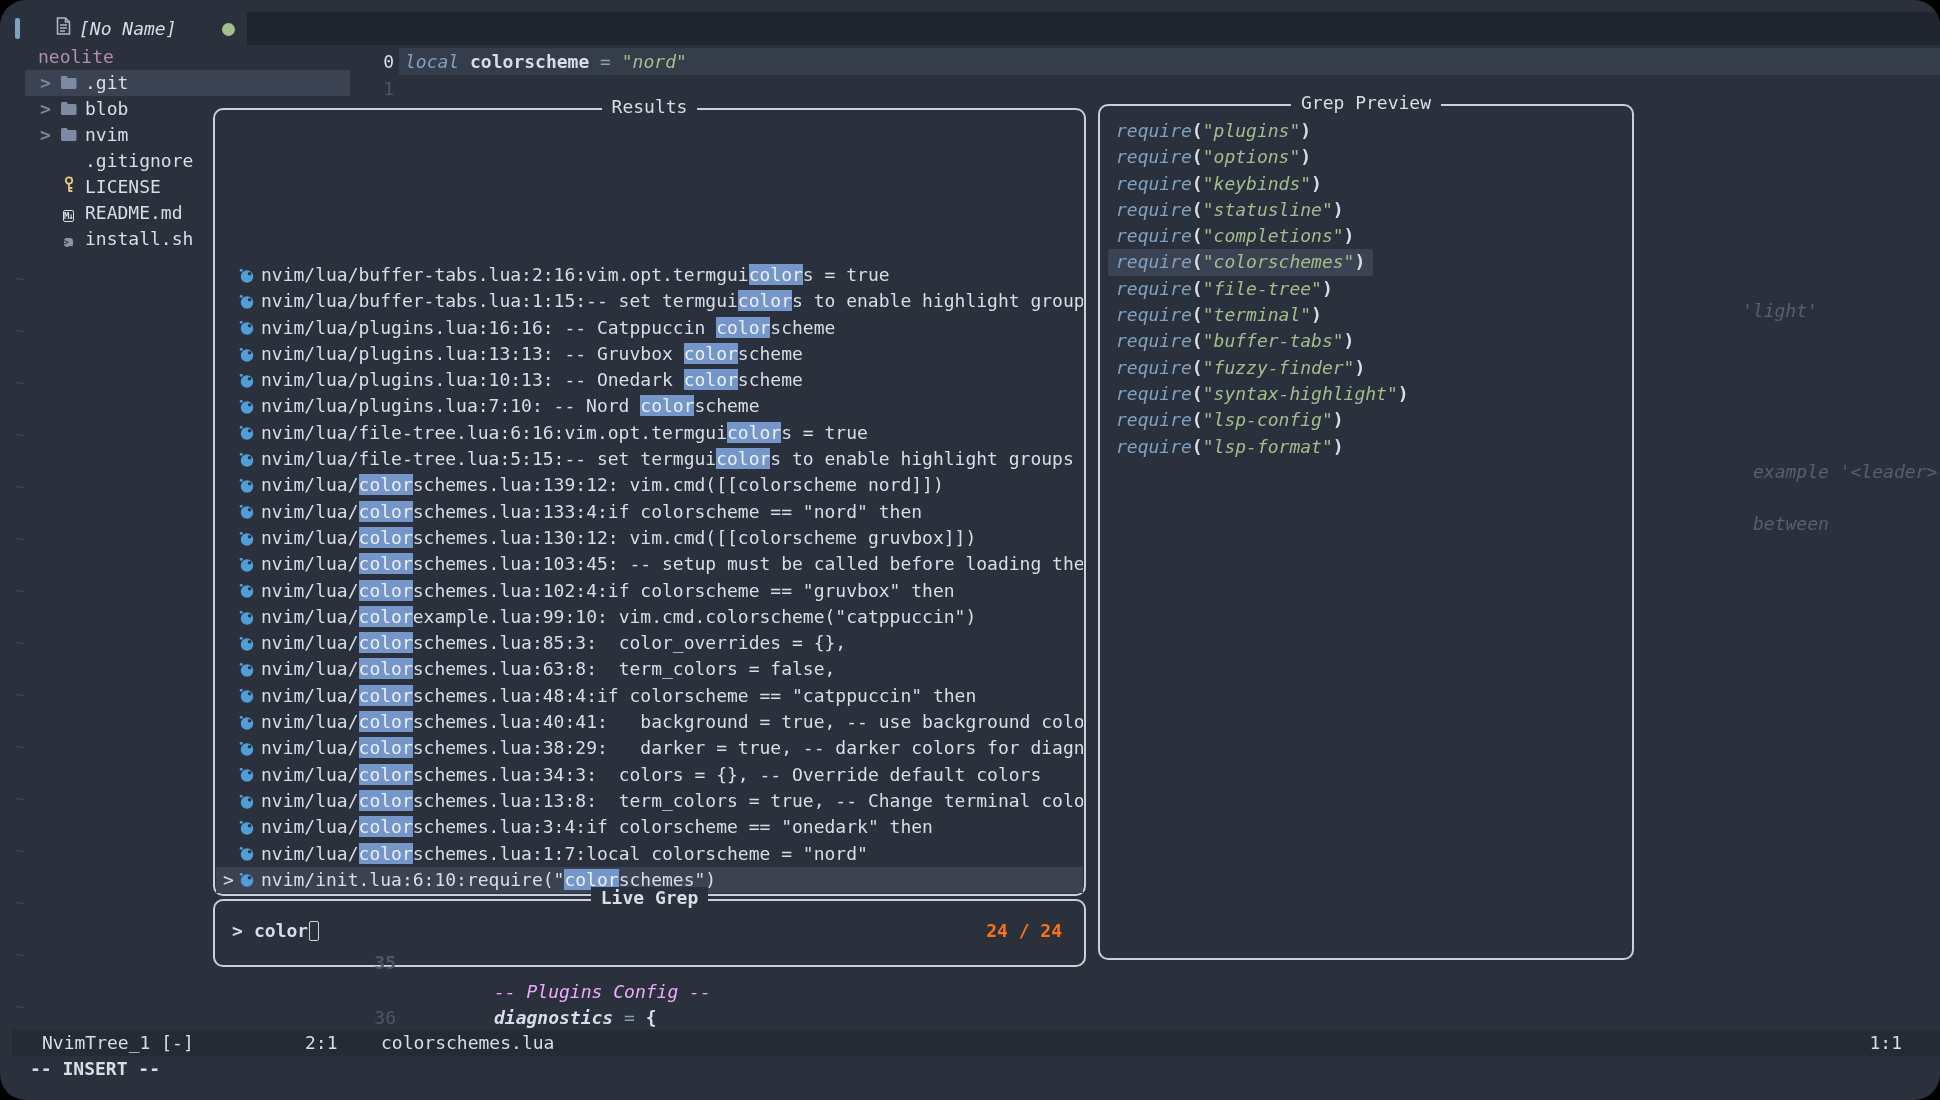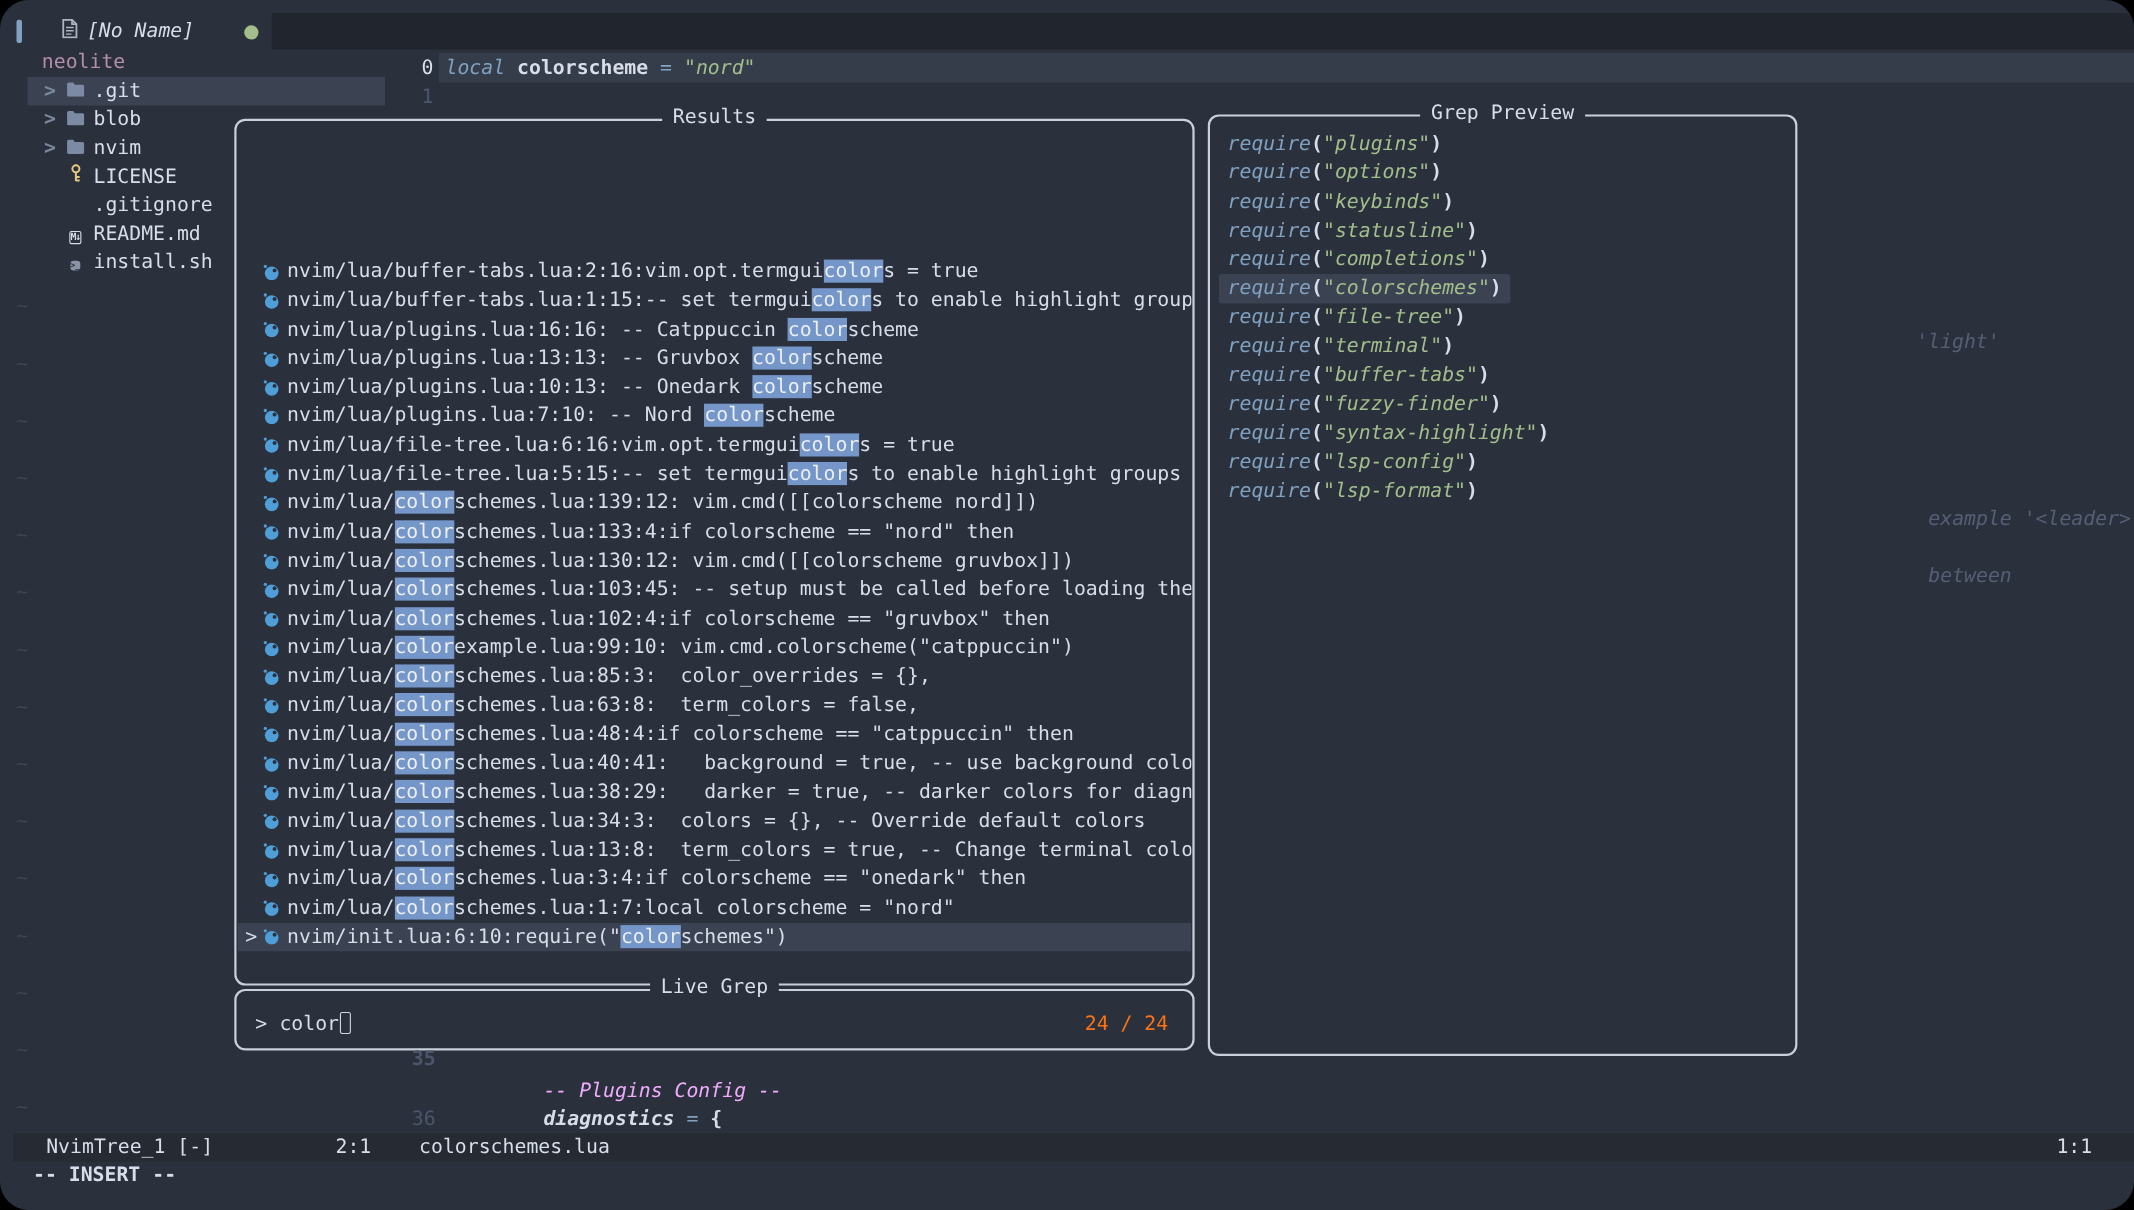--- a/index.html
+++ b/index.html
@@ -60,30 +60,30 @@
 
   
   #tildes{position:absolute;left:15px;top:253px;line-height:52px;color:var(--dimmer);font-size:17px;}
 
   
   .float{position:absolute;background:var(--bg);border:2px solid var(--border);border-radius:10px;}
   .float-title{position:absolute;top:-14px;left:0;right:0;text-align:center;pointer-events:none;}
   .float-title span{background:var(--bg);padding:0 10px;color:var(--fg);}
 
   #results-win{left:213px;top:108px;width:873px;height:788px;}
-  #results-list{position:absolute;left:1px;top:124px;right:1px;overflow:hidden;}
+  #results-list{position:absolute;left:1px;top:152px;right:1px;overflow:hidden;}
   .result-row{position:relative;height:26.3px;line-height:26.3px;padding-left:23px;
     white-space:pre;overflow:hidden;display:flex;align-items:center;}
   .result-row.selected{background:var(--sel);}
   .result-caret{position:absolute;left:7px;color:var(--fg);}
   .lua-icon{flex:0 0 auto;margin-right:7px;display:inline-flex;}
   .result-text{white-space:pre;}
   .match{background:var(--matchbg);color:#eceff4;}
 
-  #livegrep-win{left:213px;top:899px;width:873px;height:56px;}
+  #livegrep-win{left:213px;top:899px;width:873px;height:68px;font-weight:bold;}
   #prompt-row{position:absolute;left:0;right:0;top:16px;height:28px;line-height:28px;}
   #prompt-sign{position:absolute;left:17px;color:var(--fg);}
   #prompt-query{position:absolute;left:39px;color:var(--fg);}
   #prompt-cursor{display:inline-block;width:10px;height:20px;border:1.5px solid #cfd6e0;
     border-radius:2px;vertical-align:-4px;margin-left:1px;}
   #result-counter{position:absolute;right:22px;color:#f97316;}
 
   #preview-win{left:1098px;top:104px;width:536px;height:856px;}
   #preview-list{position:absolute;left:8px;top:12px;right:1px;overflow:hidden;}
   .preview-line{height:26.3px;line-height:26.3px;white-space:pre;}
@@ -162,32 +162,32 @@
         <span class="tree-chevron">&gt;</span>
         <span class="tree-icon">
           <span><svg width="17" height="14" viewBox="0 0 17 14">
               <path d="M1 2.5c0-.8.7-1.5 1.5-1.5h4l1.5 2h7c.8 0 1.5.7 1.5 1.5v8c0 .8-.7 1.5-1.5 1.5h-12.5c-.8 0-1.5-.7-1.5-1.5z" fill="#7d8aa3"></path>
             </svg></span>
         </span>
         <span class="tree-label">nvim</span>
       </div>
       <div class="tree-item">
         <span class="tree-icon">
+          <span><span class="icon-diamond"></span></span>
+        </span>
+        <span class="tree-label">.gitignore</span>
+      </div>
+      <div class="tree-item">
+        <span class="tree-icon">
           <span><svg width="12" height="17" viewBox="0 0 12 17">
               <circle cx="6" cy="4.5" r="3.2" fill="none" stroke="#e8c87e" stroke-width="1.8"></circle>
               <path d="M6 7.5v8M6 12h3.4M6 15h3.4" stroke="#e8c87e" stroke-width="1.8"></path>
             </svg></span>
         </span>
         <span class="tree-label">LICENSE</span>
-      </div>
-      <div class="tree-item">
-        <span class="tree-icon">
-          <span><span class="icon-diamond"></span></span>
-        </span>
-        <span class="tree-label">.gitignore</span>
       </div>
       <div class="tree-item">
         <span class="tree-icon">
           <span><span class="icon-md">M↓</span></span>
         </span>
         <span class="tree-label">README.md</span>
       </div>
       <div class="tree-item">
         <span class="tree-icon">
           <span><span class="icon-sh">&gt;_</span></span>

